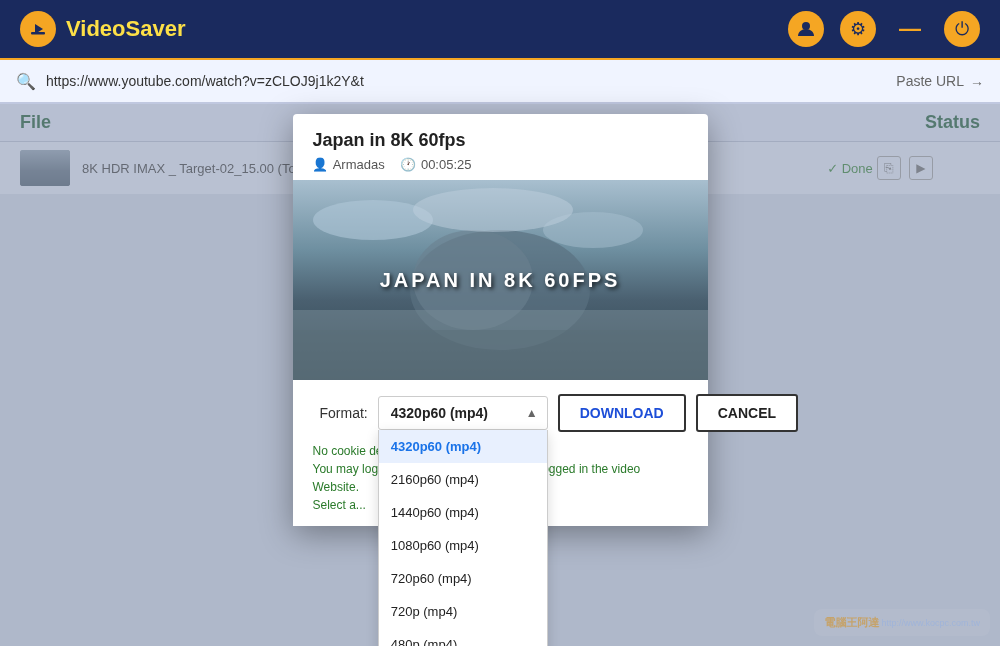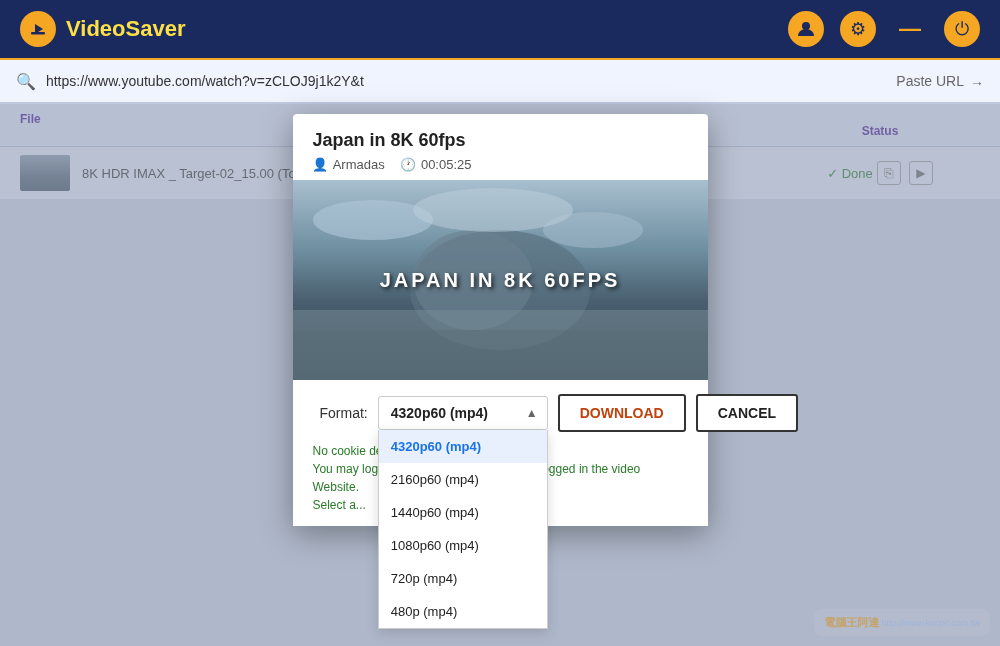--- a/index.html
+++ b/index.html
@@ -102,27 +102,27 @@
       background: #c8d0e0;
       height: calc(646px - 60px - 44px);
       position: relative;
     }
 
     
     .table-header {
       display: flex;
       background: #d8dff0;
       padding: 8px 20px;
-      font-size: 12px;
-      font-weight: bold;
-      color: #4c1d95;
+      font-size: 18px;
+      font-weight: bold;
+      color: #14532d;
       border-bottom: 1px solid #b0b8cc;
     }
     .col-file { flex: 1; }
-    .col-status { width: 200px; text-align: center; margin-top: 12px; }
+    .col-status { width: 200px; text-align: right; }
 
     
     .table-row {
       display: flex;
       align-items: center;
       padding: 8px 20px;
       background: #dde3f0;
       gap: 12px;
     }
     .thumbnail {
@@ -280,21 +280,21 @@
       margin-left: auto;
     }
     .btn-download {
       padding: 9px 20px;
       background: white;
       border: 2px solid #333;
       border-radius: 3px;
       font-size: 14px;
       font-weight: bold;
       cursor: pointer;
-      color: #c2410c;
+      color: #1d4ed8;
     }
     .btn-cancel {
       padding: 9px 20px;
       background: white;
       border: 2px solid #333;
       border-radius: 3px;
       font-size: 14px;
       font-weight: bold;
       cursor: pointer;
       color: #222;
@@ -469,20 +469,21 @@
           <span class="format-label">Format:</span>
           <div class="format-select-wrapper">
             <div class="format-select" style="padding:8px 30px 8px 12px; border:1px solid #ccc; cursor:pointer; font-weight:bold; font-size:14px;">4320p60 (mp4)</div>
             <span class="select-arrow">▲</span>
 
             <div class="dropdown-menu">
               <div class="dropdown-item selected">4320p60 (mp4)</div>
               <div class="dropdown-item">2160p60 (mp4)</div>
               <div class="dropdown-item">1440p60 (mp4)</div>
               <div class="dropdown-item">1080p60 (mp4)</div>
+              <div class="dropdown-item">720p60 (mp4)</div>
               <div class="dropdown-item">720p (mp4)</div>
               <div class="dropdown-item">480p (mp4)</div>
             </div>
           </div>
           <div class="modal-buttons">
             <button class="btn-download">DOWNLOAD</button>
             <button class="btn-cancel">CANCEL</button>
           </div>
         </div>
         <div class="cookie-notice">

